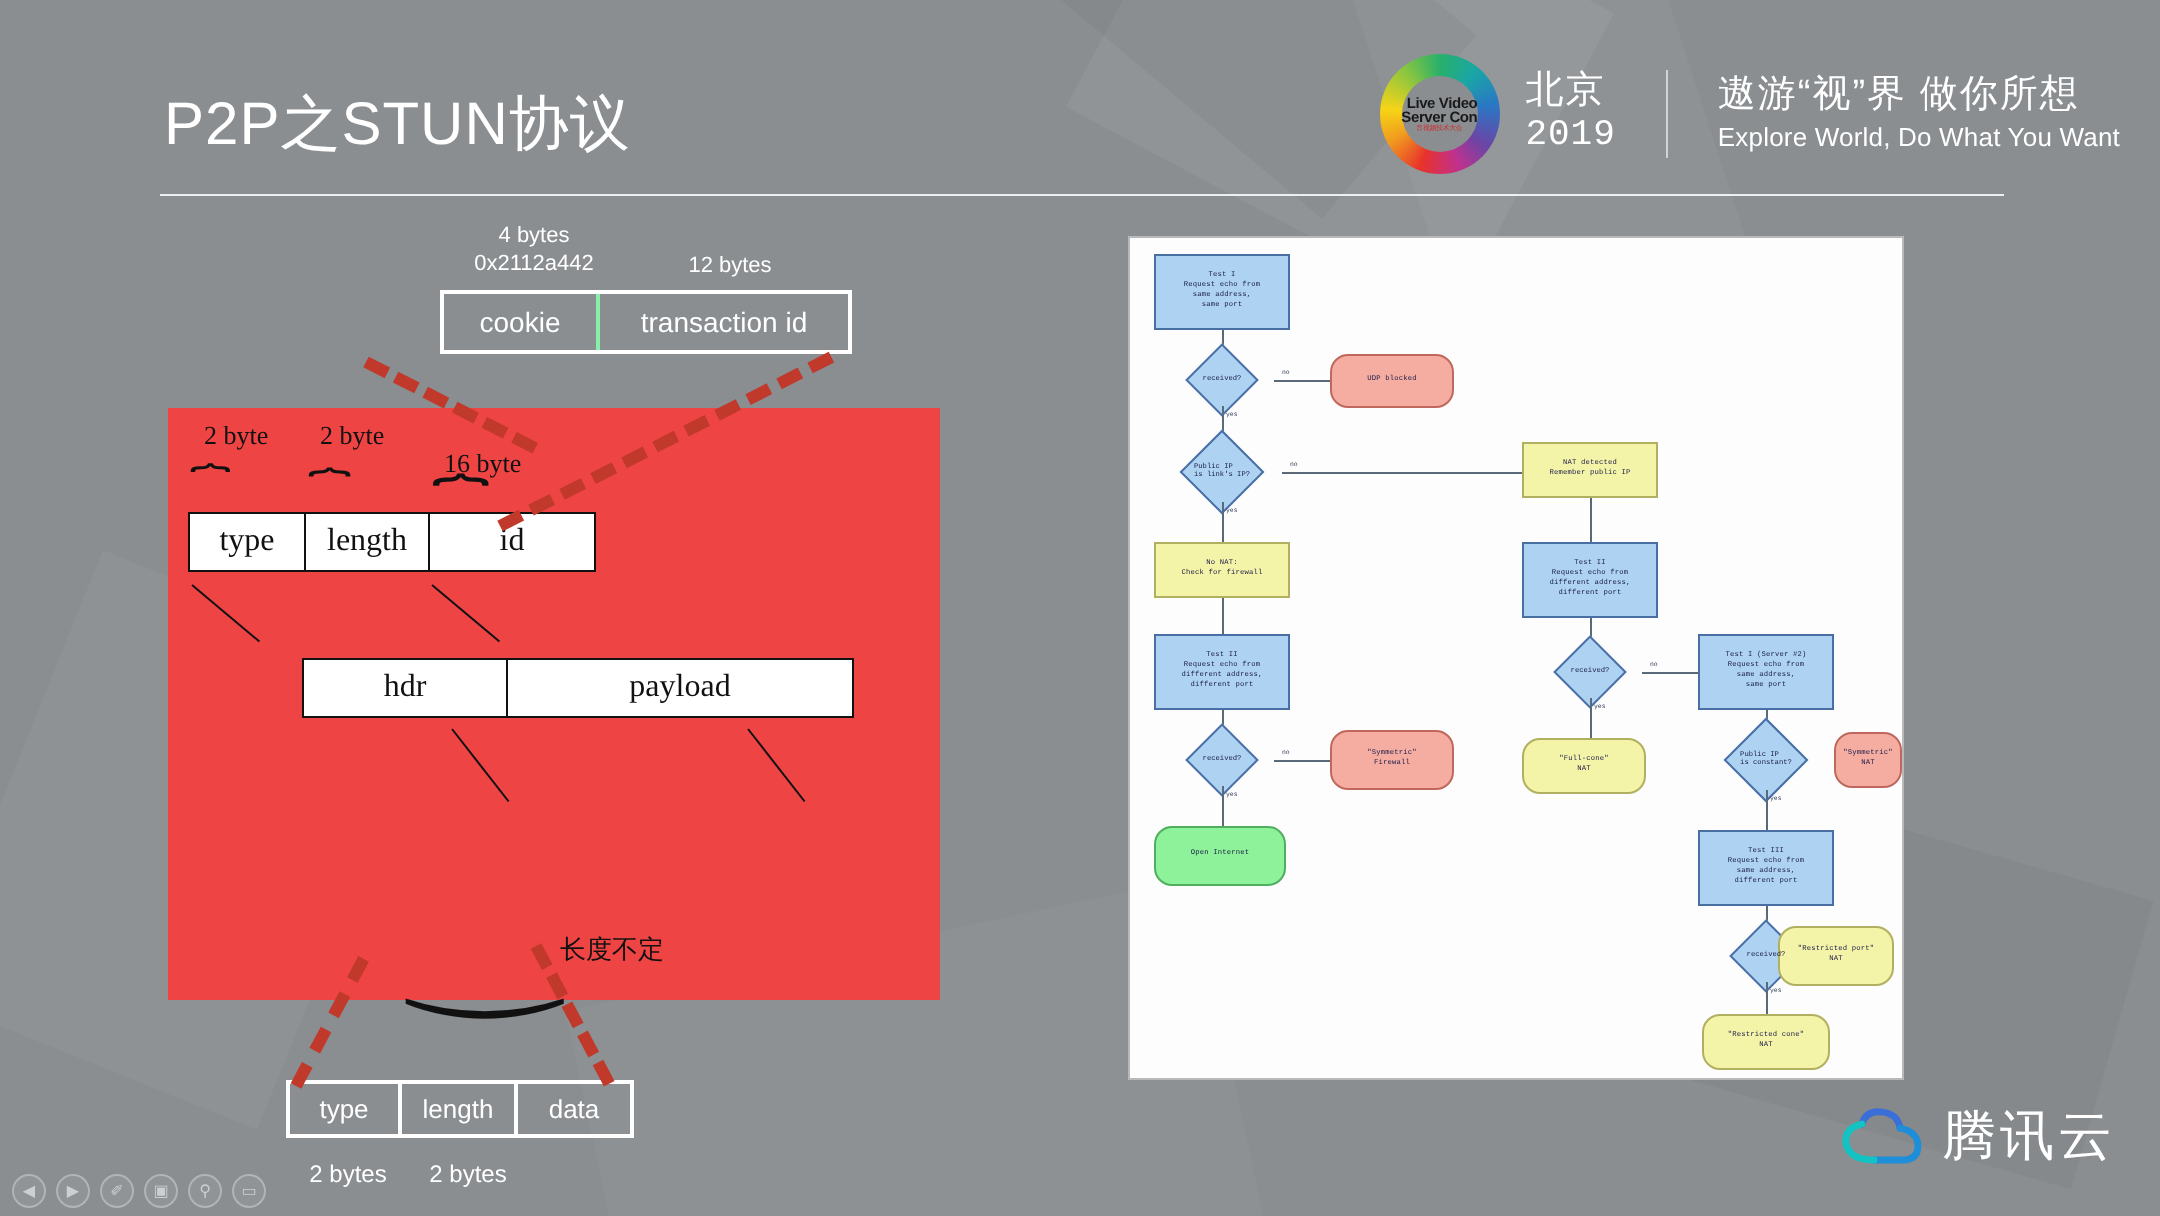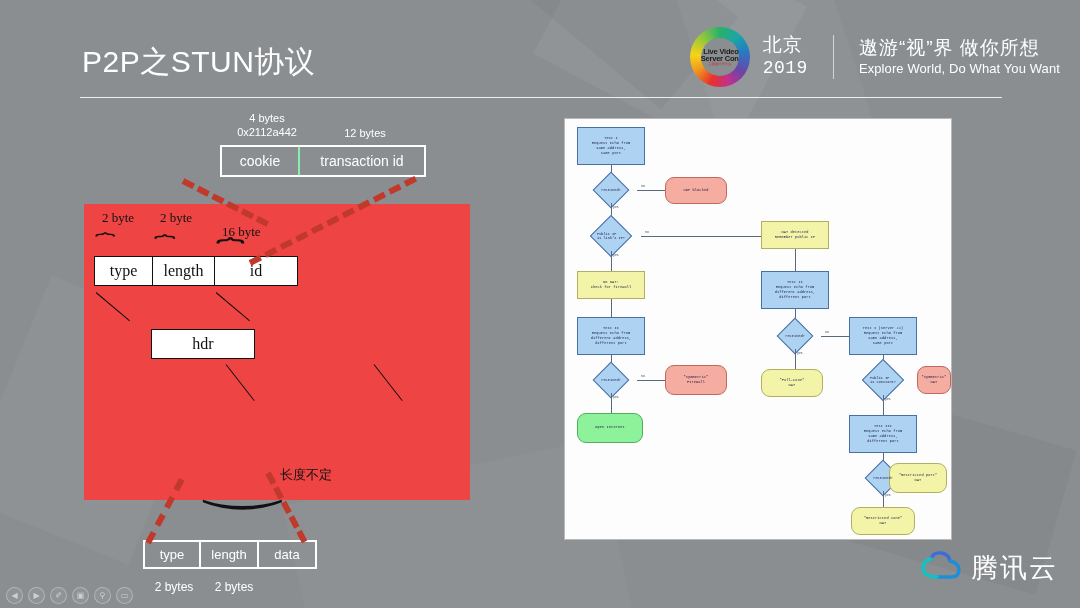--- a/index.html
+++ b/index.html
@@ -172,21 +172,21 @@
                     font-size: 3.6px; color: #1a1a4a; z-index: 2; }
 
   .edge { position: absolute; background: #5a6a7a; }
   .edge.h { height: 0.7px; }
   .edge.v { width: 0.7px; }
   .elabel { position: absolute; font-family: "Liberation Mono", monospace;
             font-size: 3.2px; color: #33405a; }
 
   
   .tencent { position: absolute; right: 22px; bottom: 22px;
-             display: flex; gap: 8px; margin-top: 32px; }
+             display: flex; align-items: center; gap: 8px; margin-top: 32px; }
   .tc-cloud { width: 44px; height: 30px; position: relative; flex: none; }
   .tc-text { font-size: 27px; color: #ffffff; letter-spacing: 2px; }
 
   .toolbar { position: absolute; left: 6px; bottom: 4px;
              display: flex; gap: 5px; align-items: center; }
   .tb-btn { width: 17px; height: 17px; border-radius: 50%;
             border: 1px solid rgba(255,255,255,0.30);
             display: flex; align-items: center; justify-content: center;
             color: rgba(255,255,255,0.55); font-size: 8px;
             background: rgba(255,255,255,0.06); }
@@ -254,20 +254,21 @@
       <div class="c1">type</div>
       <div class="c2">length</div>
       <div class="c3">id</div>
     </div>
 
     <div class="connector" style="left:12px; top:88px; width:44px; transform: rotate(40deg);"></div>
     <div class="connector" style="left:132px; top:88px; width:44px; transform: rotate(40deg);"></div>
 
     <div class="row-boxes hp">
       <div class="c1">hdr</div>
+      <div class="c2">payload</div>
     </div>
 
     <div class="connector" style="left:142px; top:160px; width:46px; transform: rotate(52deg);"></div>
     <div class="connector" style="left:290px; top:160px; width:46px; transform: rotate(52deg);"></div>
 
 
     <div class="brace" style="left:118px; top:228px; font-size:84px;">⏝</div>
     <div class="cn-label" style="left:196px; top:262px;">长度不定</div>
   </div>
 

